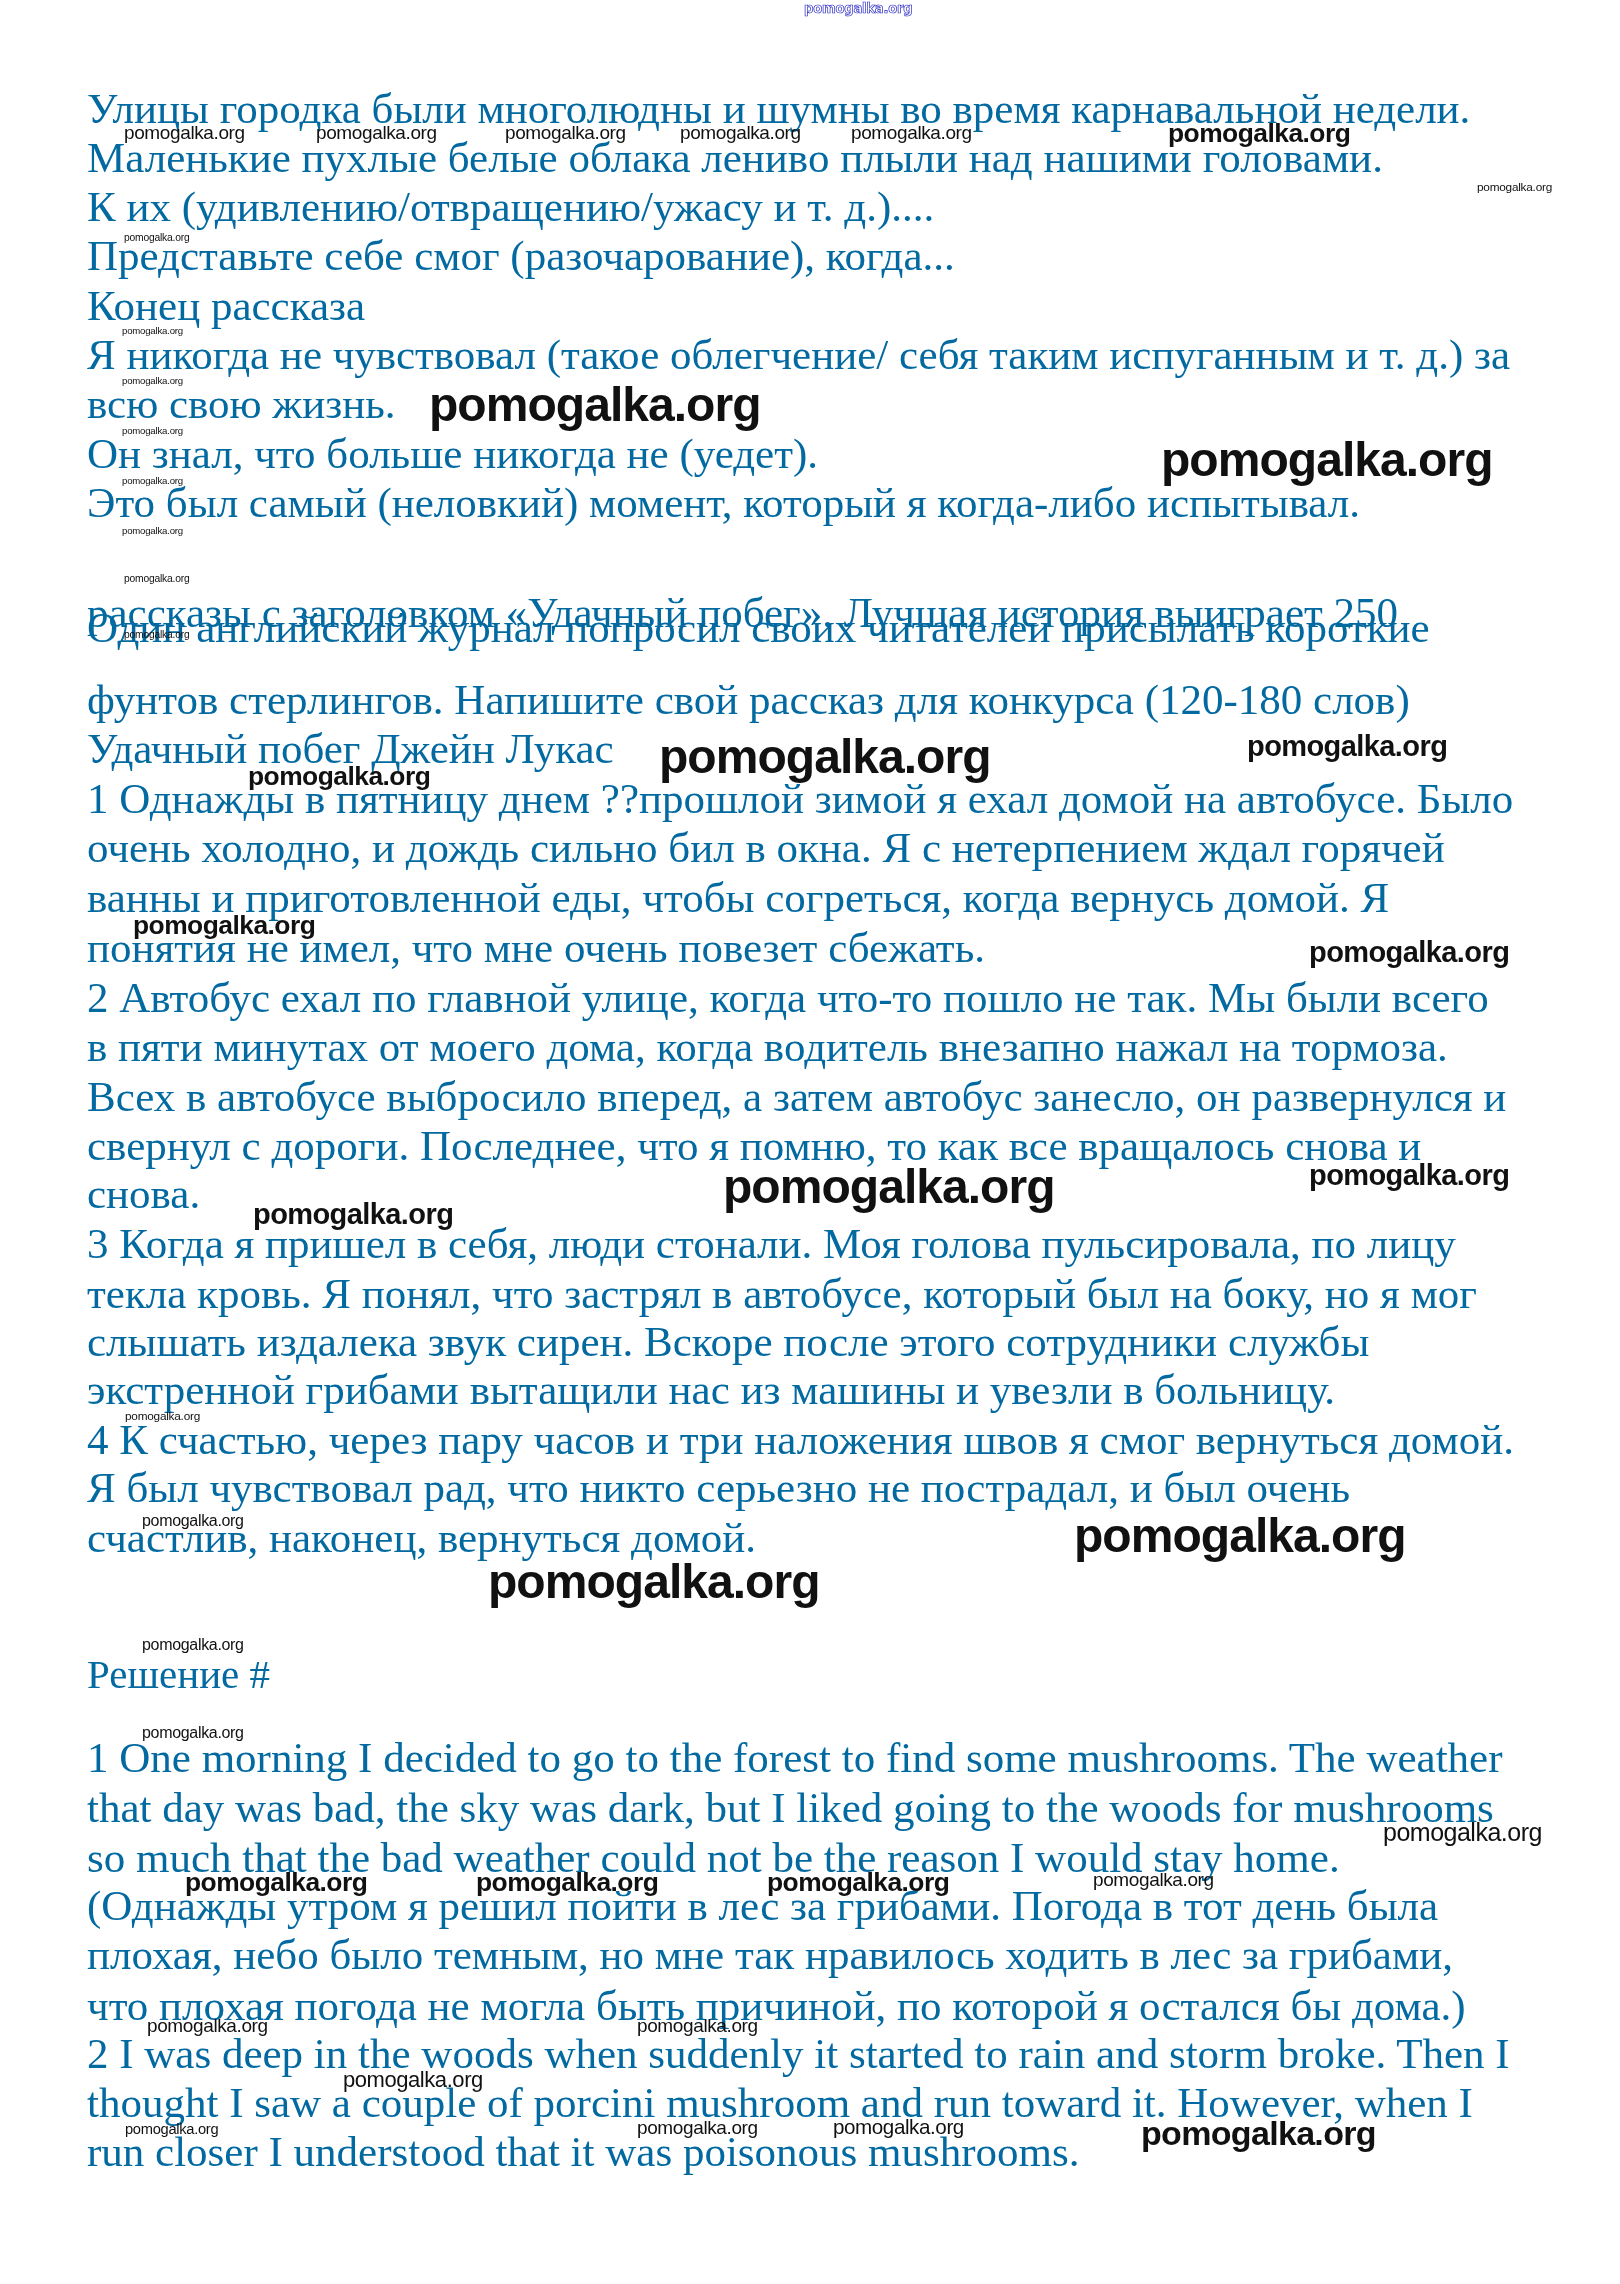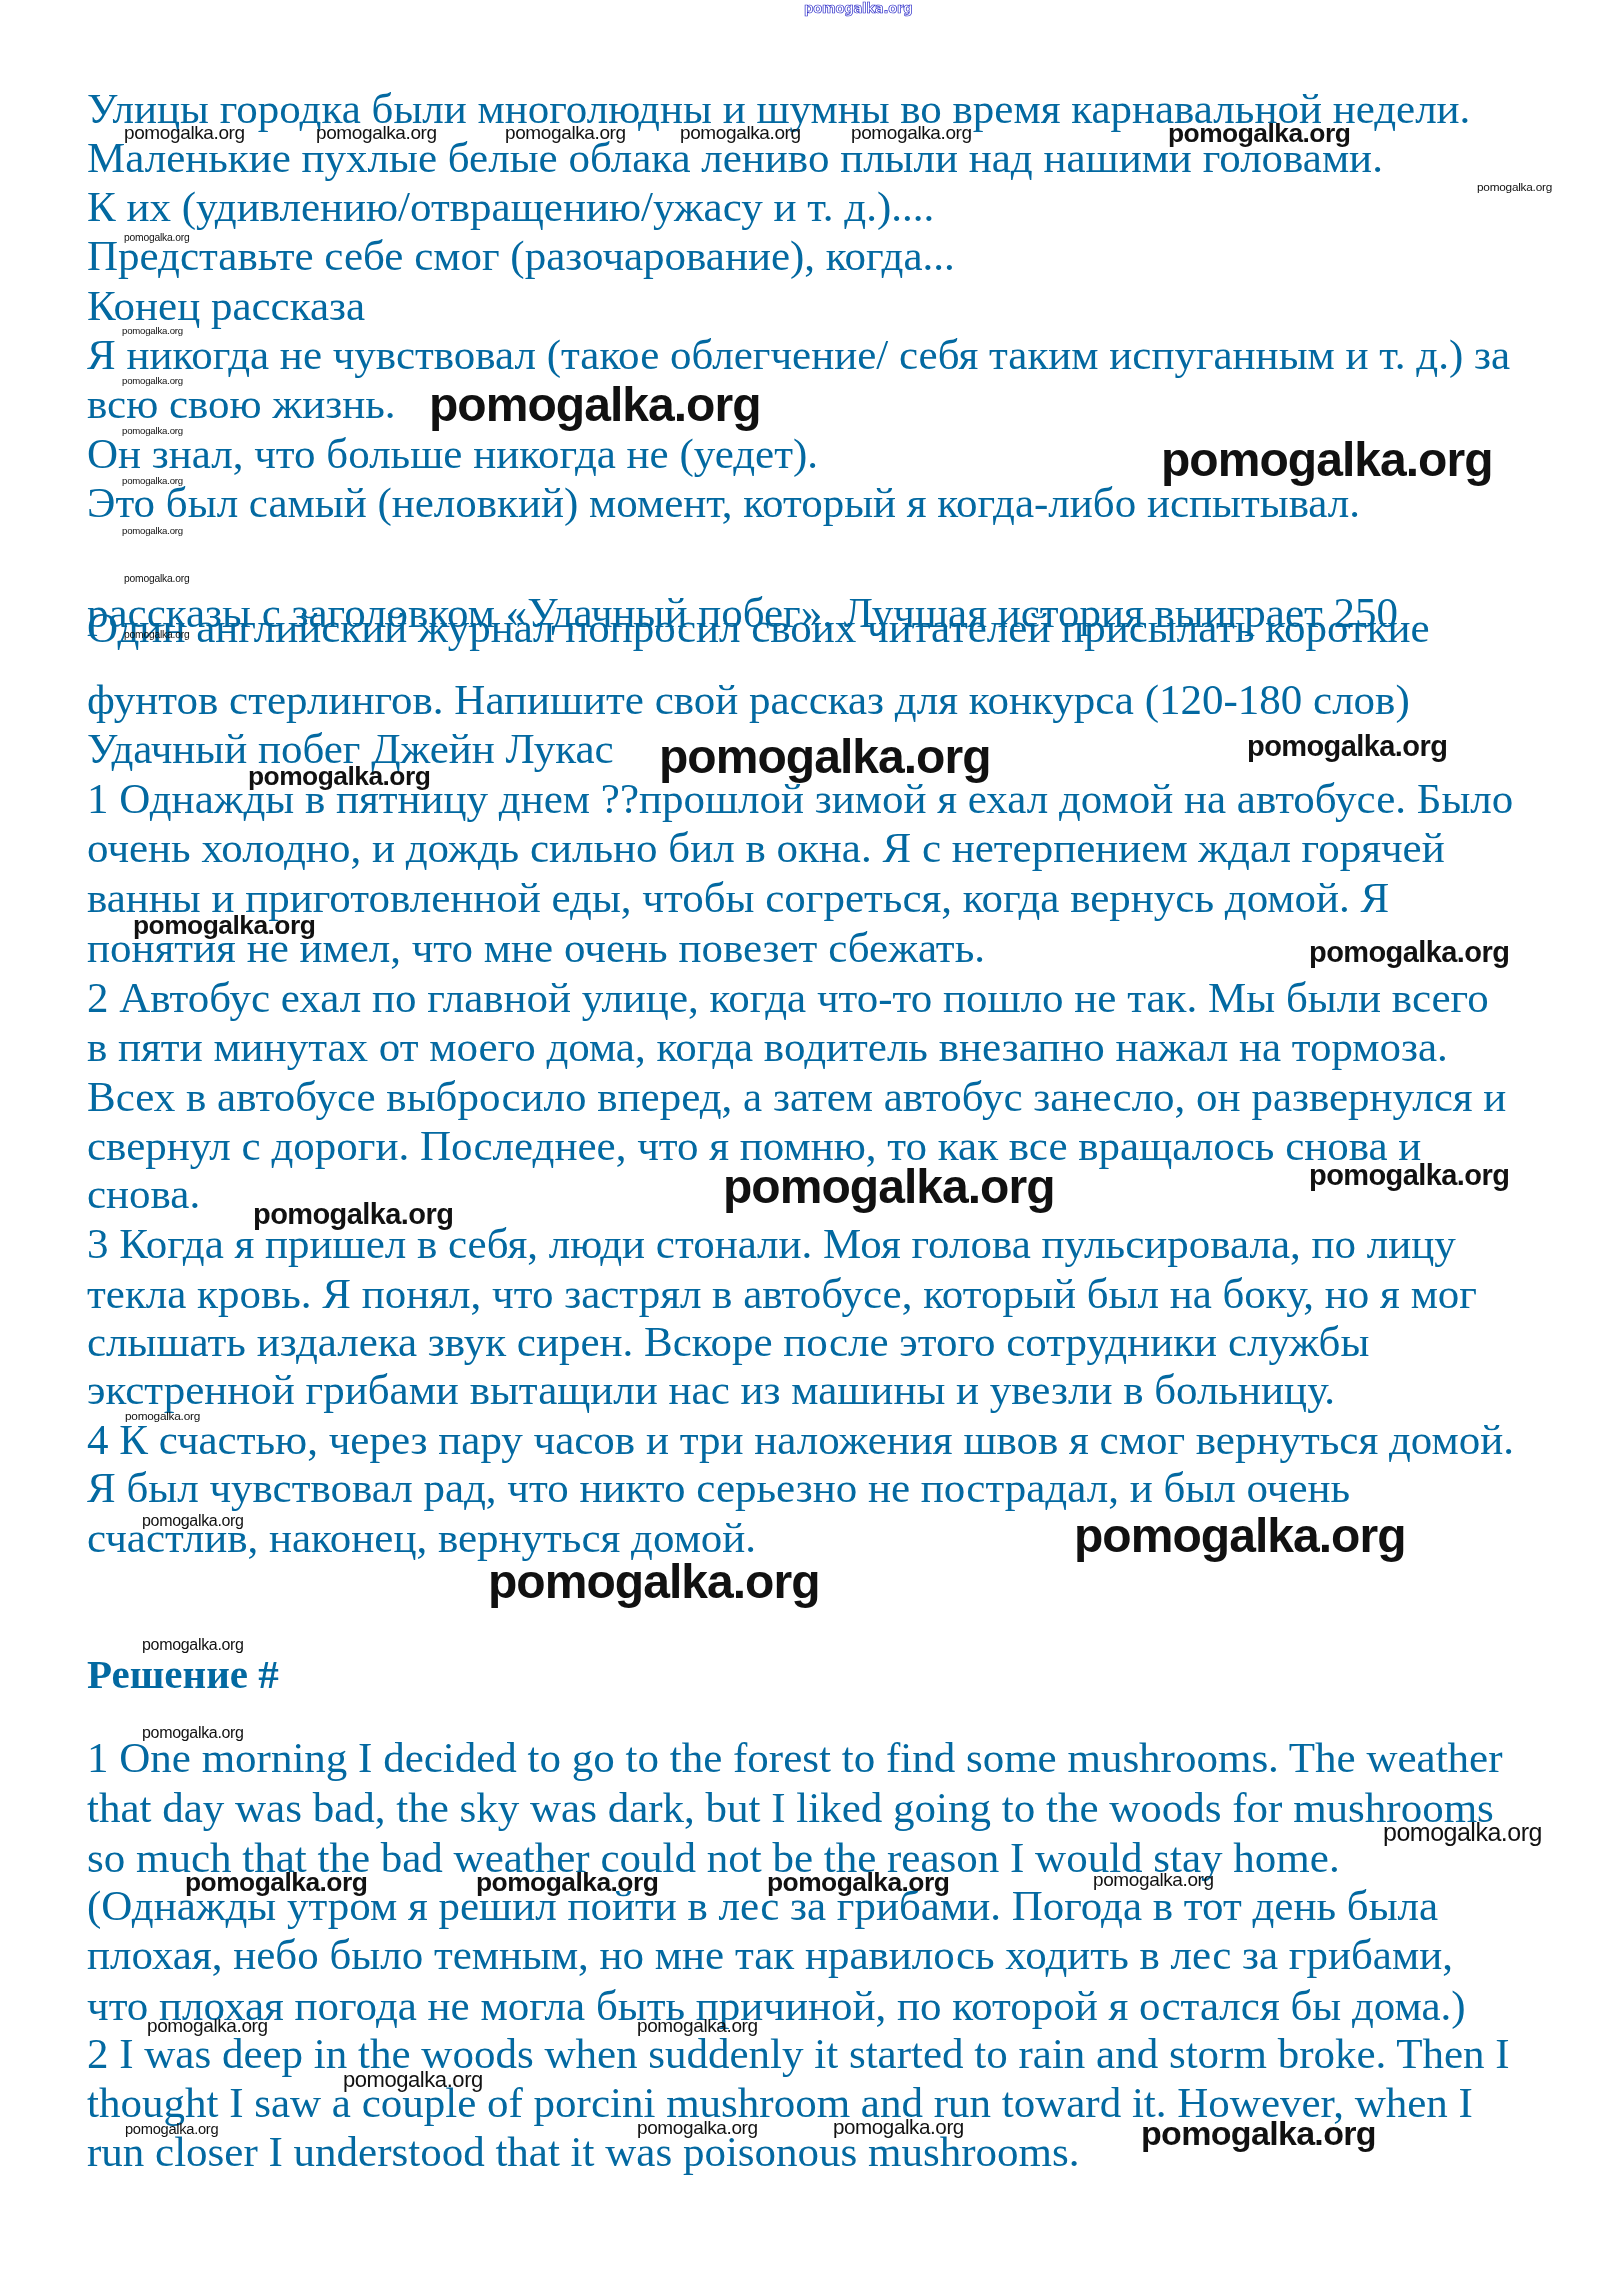--- a/index.html
+++ b/index.html
@@ -3,21 +3,21 @@
 <meta charset="utf-8">
 <style>
   html, body { margin: 0; padding: 0; background: #ffffff; }
   body { width: 1621px; height: 2284px; position: relative; overflow: hidden; }
   .page { position: absolute; left: 0; top: 0; width: 1621px; height: 2284px; background: #fff; }
   .ln {
     position: absolute; left: 87px; white-space: nowrap;
     font-family: "Liberation Serif", serif; font-size: 43px; line-height: 1;
     color: #0369a1;
   }
-  .ln.h { font-weight: bold; font-size: 41px; }
+  .ln.h { font-weight: normal; font-size: 41px; }
   .wm {
     position: absolute; white-space: nowrap;
     font-family: "Liberation Sans", sans-serif; line-height: 1; color: #111;
     letter-spacing: -0.02em;
     padding-left: 40px;
   }
   .wm.s13 { font-size: 9.6px; } .wm.s14 { font-size: 10.3px; } .wm.s16 { font-size: 11.8px; }
   .wm.s20 { font-size: 14.7px; } .wm.s22 { font-size: 16px; } .wm.s26 { font-size: 19px; }
   .wm.s28 { font-size: 20.6px; } .wm.s30 { font-size: 22px; } .wm.s34 { font-size: 25px; }
   .wm.s36 { font-size: 26.4px; } .wm.s40 { font-size: 29px; } .wm.s46 { font-size: 34px; }

